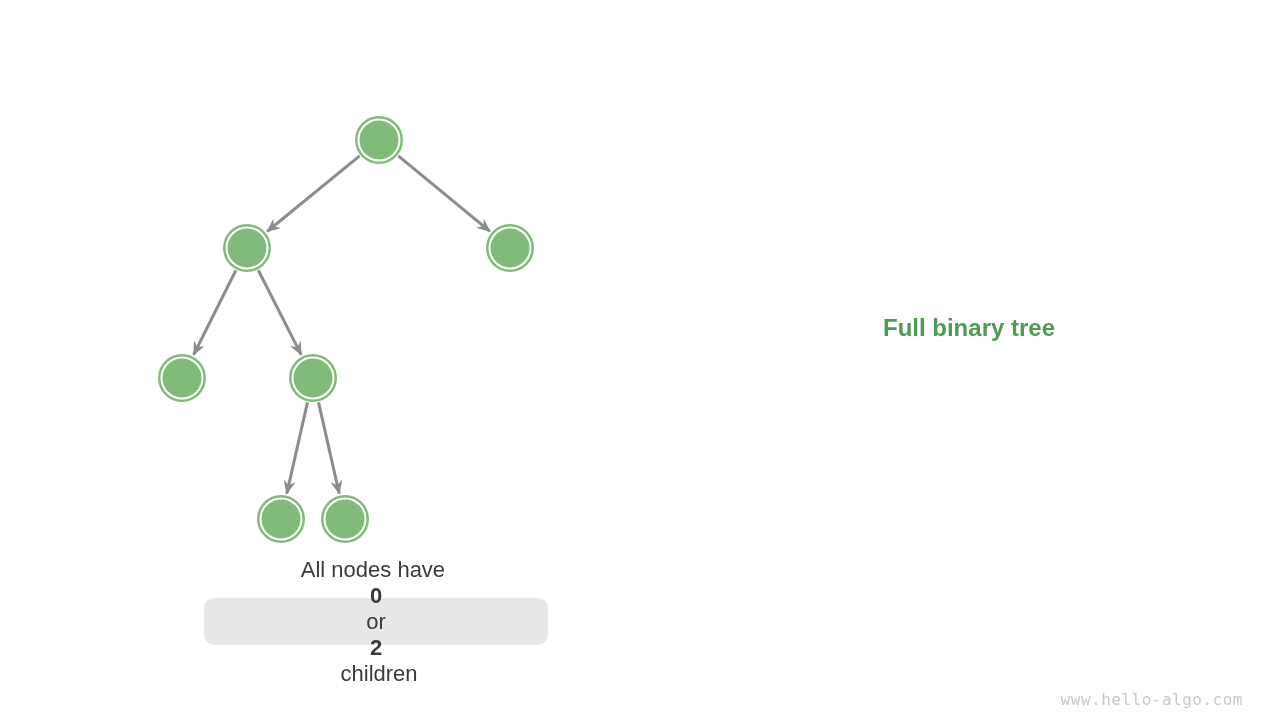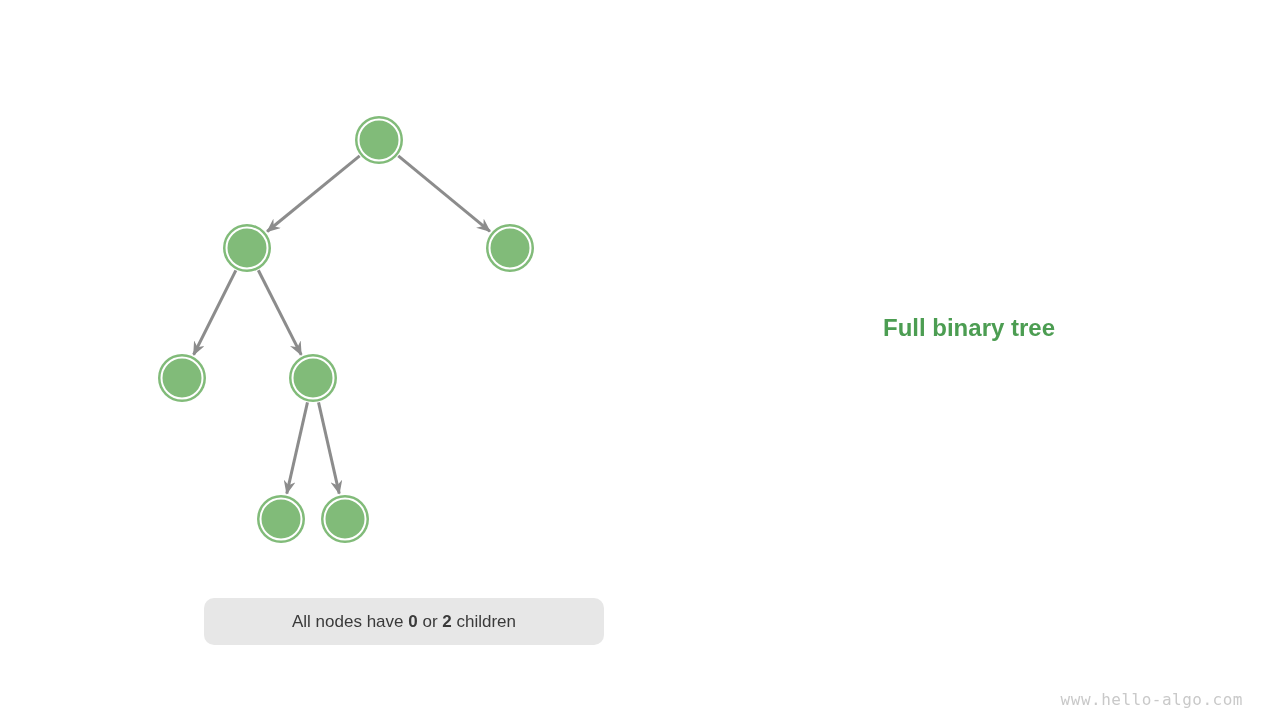--- a/index.html
+++ b/index.html
@@ -22,27 +22,28 @@
     position: absolute;
     left: 869px; top: 302px; width: 200px;
     text-align: center;
     font-size: 24px;
     font-weight: bold;
     letter-spacing: 0px;
   }
   .caption {
     position: absolute;
     left: 204px; top: 586px;
-    width: 400px; height: 47px;
+    width: 344px; height: 47px;
     border-radius: 10px;
     display: flex;
     align-items: center;
     justify-content: center;
-    font-size: 17px;
+    font-size: 22px;
     white-space: pre;
+    flex-direction: column;
   }
   .caption .seg-bold { font-weight: bold; }
   .watermark {
     position: absolute;
     right: 37px; top: 678px;
     font-family: "DejaVu Sans Mono", monospace;
     font-size: 16px;
     letter-spacing: 0.5px;
   }
 </style>

